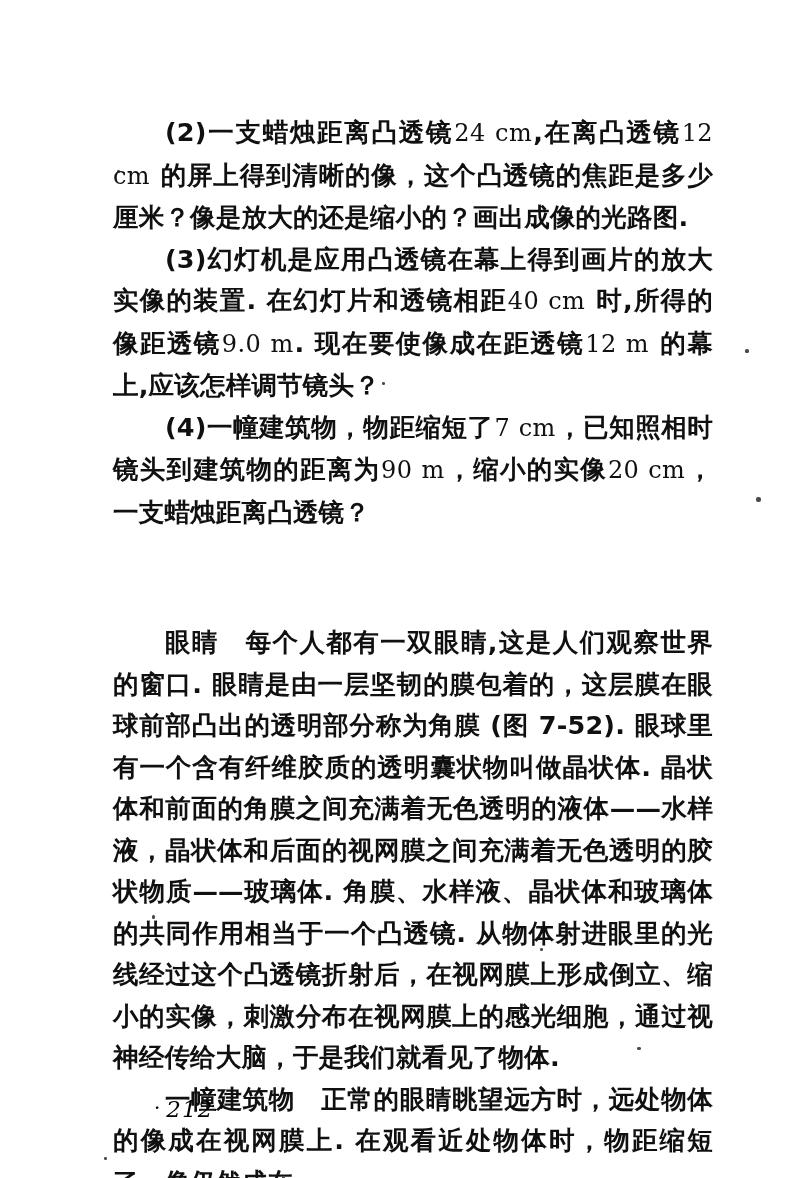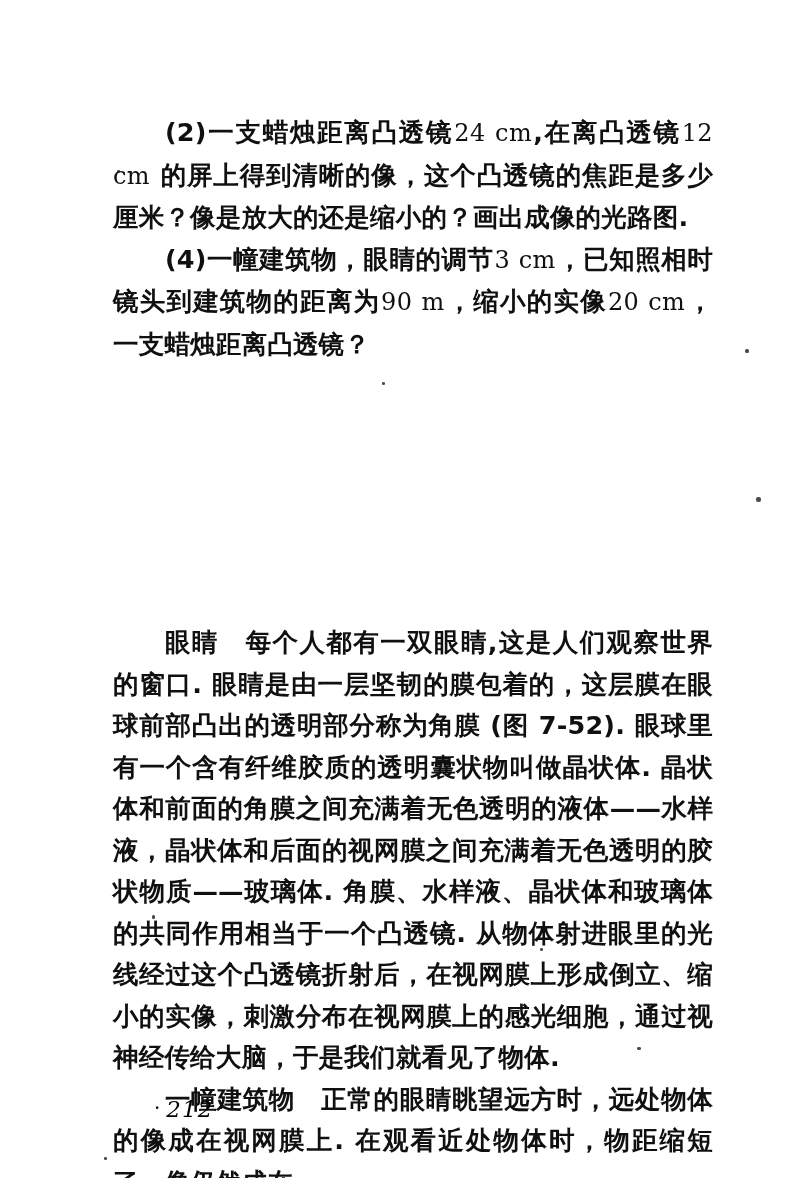--- a/index.html
+++ b/index.html
@@ -141,23 +141,26 @@
   <div class="speck" style="left:637px;top:1047px;width:4px;height:3px;"></div>
   <div class="speck" style="left:540px;top:948px;width:3px;height:3px;"></div>
   <div class="speck" style="left:104px;top:1157px;width:3px;height:3px;"></div>
 
   <div class="column exercises">
 
     <p class="para indent">
       <span>(2)</span><span>一支蜡烛距离凸透镜</span><span class="num">24 cm</span><span>,在离凸透镜</span><span class="num">12 cm</span><span> 的屏上得到清晰的像，这个凸透镜的焦距是多少厘米？像是放大的还是缩小的？画出成像的光路图.</span>
     </p>
 
+    <p class="para indent">
+      <span>(3)</span><span>幻灯机是应用凸透镜在幕上得到画片的放大实像的装置. 在幻灯片和透镜相距</span><span class="num">40 cm</span><span> 时,所得的像距透镜</span><span class="num">9.0 m</span><span>. 现在要使像成在距透镜</span><span class="num">12 m</span><span> 的幕上,应该怎样调节镜头？</span>
+    </p>
 
     <p class="para indent">
-      <span>(4)</span><span>一幢建筑物，眼睛的调节</span><span class="num">3 cm</span><span>，已知照相时镜头到建筑物的距离为</span><span class="num">90 m</span><span>，缩小的实像</span><span class="num">20 cm</span><span>，一支蜡烛距离凸透镜？</span>
+      <span>(4)</span><span>一幢建筑物，物距缩短了</span><span class="num">7 cm</span><span>，已知照相时镜头到建筑物的距离为</span><span class="num">90 m</span><span>，缩小的实像</span><span class="num">20 cm</span><span>，一支蜡烛距离凸透镜？</span>
     </p>
 
   </div>
 
 
   <div class="body-column">
 
     <p class="para indent">
       <span class="term">眼睛</span><span class="gap"></span><span>每个人都有一双眼睛,这是人们观察世界的窗口. 眼睛是由一层坚韧的膜包着的，这层膜在眼球前部凸出的透明部分称为</span><span class="term">角膜</span><span> (图 7-52). 眼球里有一个含有纤维胶质的透明囊状物叫做</span><span class="term">晶状体</span><span>. 晶状体和前面的角膜之间充满着无色透明的液体——</span><span class="term">水样液</span><span>，晶状体和后面的</span><span class="term">视网膜</span><span>之间充满着无色透明的胶状物质——</span><span class="term">玻璃体</span><span>. 角膜、水样液、晶状体和玻璃体的共同作用相当于一个凸透镜. 从物体射进眼里的光线经过这个凸透镜折射后，在视网膜上形成倒立、缩小的实像，刺激分布在视网膜上的感光细胞，通过视神经传给大脑，于是我们就看见了物体.</span>
     </p>

